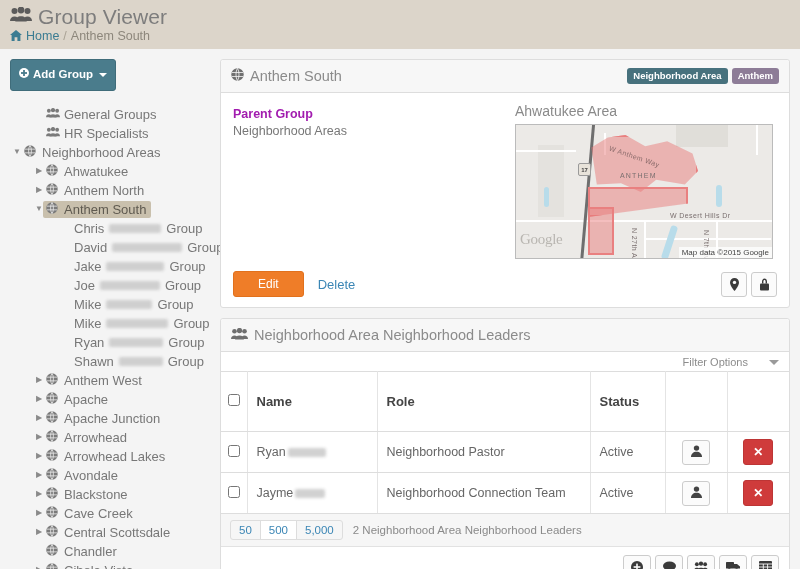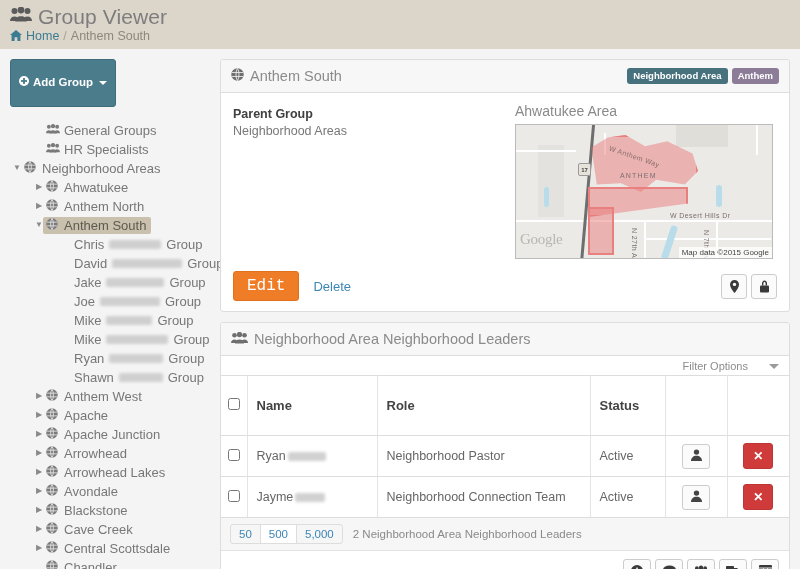--- a/index.html
+++ b/index.html
@@ -63,21 +63,21 @@
   .btn-add {
     display: inline-flex;
     align-items: center;
     gap: 4px;
     background: #4a7c8c;
     border: 1px solid #3f6c7a;
     border-radius: 3px;
     color: #fff;
     font-size: 11.5px;
     font-weight: bold;
-    padding: 16px 8px;
+    padding: 8px 8px;
     cursor: pointer;
     line-height: 1.2;
   }
   .btn-add .plus { font-size: 10px; }
   .btn-add .caret {
     width: 0; height: 0;
     border-left: 4px solid transparent;
     border-right: 4px solid transparent;
     border-top: 4px solid #fff;
     margin-left: 2px;
@@ -160,21 +160,21 @@
     color: #fff;
     padding: 3px 6px;
     border-radius: 3px;
     line-height: 1;
     white-space: nowrap;
   }
 
   .panel-body { padding: 10px 12px 10px 12px; }
   .info-row { display: flex; }
   .info-left { flex: 1; padding-top: 4px; }
-  .info-label { font-weight: bold; color: #404040; font-size: 12.5px; }
+  .info-label { font-weight: bold; color: #a21caf; font-size: 12.5px; }
   .info-value { color: #777; font-size: 12.5px; margin-top: 3px; }
   .info-right { width: 262px; flex: none; }
   .geo-label { color: #8a8a8a; font-size: 14px; margin-bottom: 5px; }
 
   
   .map {
     width: 258px; height: 135px;
     border: 1px solid #bbb;
     position: relative;
     overflow: hidden;
@@ -237,24 +237,23 @@
   .actions-row {
     display: flex;
     align-items: center;
     margin-top: 12px;
   }
   .btn-edit {
     background: #ef7d28;
     border: 1px solid #e1711d;
     color: #fff;
     border-radius: 3px;
-    font-size: 16px;
-    padding: 5px 13px;
+    font-size: 12px;
+    padding: 5px 24px;
     cursor: pointer;
-    font-family: Liberation Mono, monospace;
   }
   .link-delete {
     color: #3b86b5;
     font-size: 13px;
     margin-left: 14px;
     text-decoration: none;
     cursor: pointer;
   }
   .map-tools { margin-left: auto; display: flex; gap: 4px; }
   .icon-btn {

